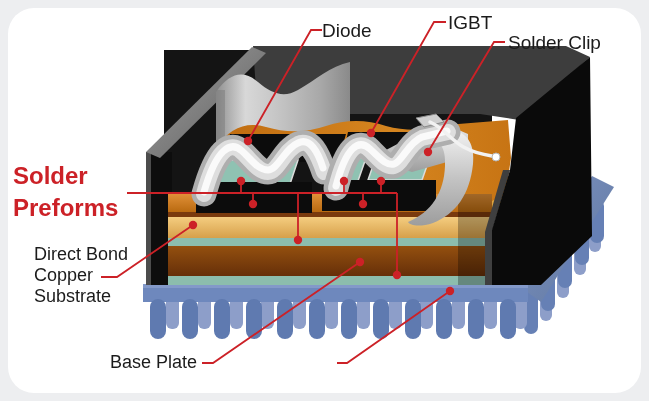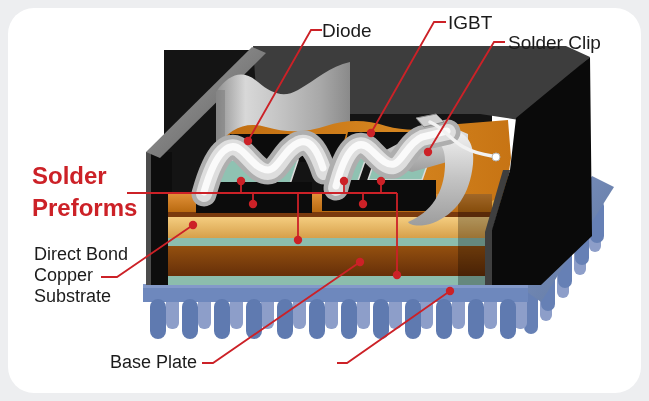--- a/index.html
+++ b/index.html
@@ -224,16 +224,16 @@
       <circle cx="363" cy="204" r="4.2"></circle>
       <circle cx="381" cy="181" r="4.2"></circle>
       <circle cx="298" cy="240" r="4.2"></circle>
       <circle cx="397" cy="275" r="4.2"></circle>
     </g>
   </svg>
 
   <div class="lbl" style="left:322px;top:20px;">Diode</div>
   <div class="lbl" style="left:448px;top:12px;text-align:right;">IGBT</div>
   <div class="lbl" style="left:508px;top:32px;">Solder Clip</div>
-  <div class="lbl lbl-red" style="left:32px;top:160px;">Solder Preforms</div>
+  <div class="lbl lbl-red" style="left:13px;top:160px;">Solder Preforms</div>
   <div class="lbl lbl-dbc" style="left:34px;top:244px;">Direct Bond Copper Substrate</div>
   <div class="lbl lbl-small" style="left:110px;top:352px;">Base Plate</div>
 </div>
 
 </body></html>

